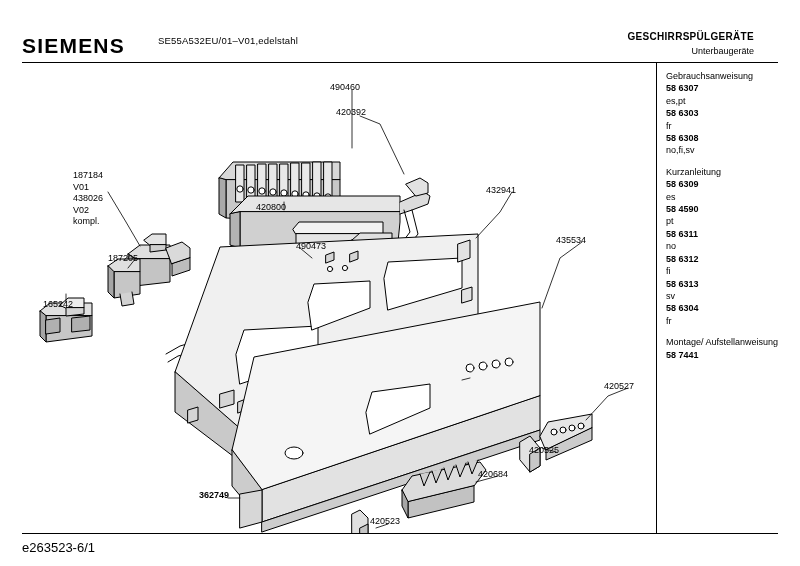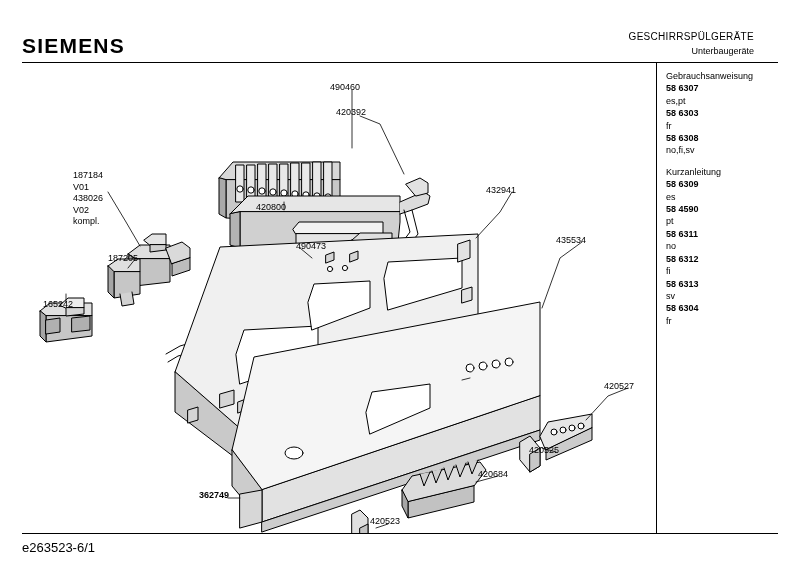--- a/index.html
+++ b/index.html
@@ -40,21 +40,21 @@
     letter-spacing: 0.2px;
   }
   .category {
     position: absolute;
     right: 26px;
     top: 30px;
     text-align: right;
     font-size: 10px;
     line-height: 14px;
   }
-  .category .cat-main { font-weight: normal; letter-spacing: 0.3px; margin-left: 12px; }
+  .category .cat-main { font-weight: bold; letter-spacing: 0.3px; margin-left: 12px; }
   .category .cat-sub { font-size: 9px; }
 
   .rule-top {
     position: absolute;
     left: 22px;
     top: 62px;
     width: 756px;
     height: 1px;
     background: #000;
   }
@@ -115,20 +115,21 @@
   }
 </style>
 </head>
 <body>
 
 <div id="page">
 
   <div class="brand">SIEMENS</div>
 
   <div class="model-block">
+    <div>SE55A532EU/01–V01,edelstahl</div>
   </div>
 
   <div class="category">
     <div class="cat-main">GESCHIRRSPÜLGERÄTE</div>
     <div class="cat-sub">Unterbaugeräte</div>
   </div>
 
   <div class="rule-top"></div>
   <div class="rule-bottom"></div>
   <div class="rule-vert"></div>
@@ -155,20 +156,25 @@
       <div class="num">58 6311</div>
       <div class="lbl">no</div>
       <div class="num">58 6312</div>
       <div class="lbl">fi</div>
       <div class="num">58 6313</div>
       <div class="lbl">sv</div>
       <div class="num">58 6304</div>
       <div class="lbl">fr</div>
     </div>
 
+    <div class="grp">
+      <div class="lbl">Montage/
+Aufstellanweisung</div>
+      <div class="num">58 7441</div>
+    </div>
   </div>
 
   <div id="diagram">
     <svg width="656" height="471" viewBox="0 0 656 471" xmlns="http://www.w3.org/2000/svg">
       <g fill="none" stroke="#000" stroke-width="1" stroke-linejoin="round" stroke-linecap="round">
 
         <g>
           <path d="M219 116 L233 100 L340 100 L340 118 L226 118 Z" fill="#d8d8d8"></path>
           <path d="M226 118 L226 156 L330 160 L340 140 L340 118 Z" fill="#c8c8c8"></path>
           <path d="M219 116 L219 152 L226 156 L226 118 Z" fill="#a9a9a9"></path>

